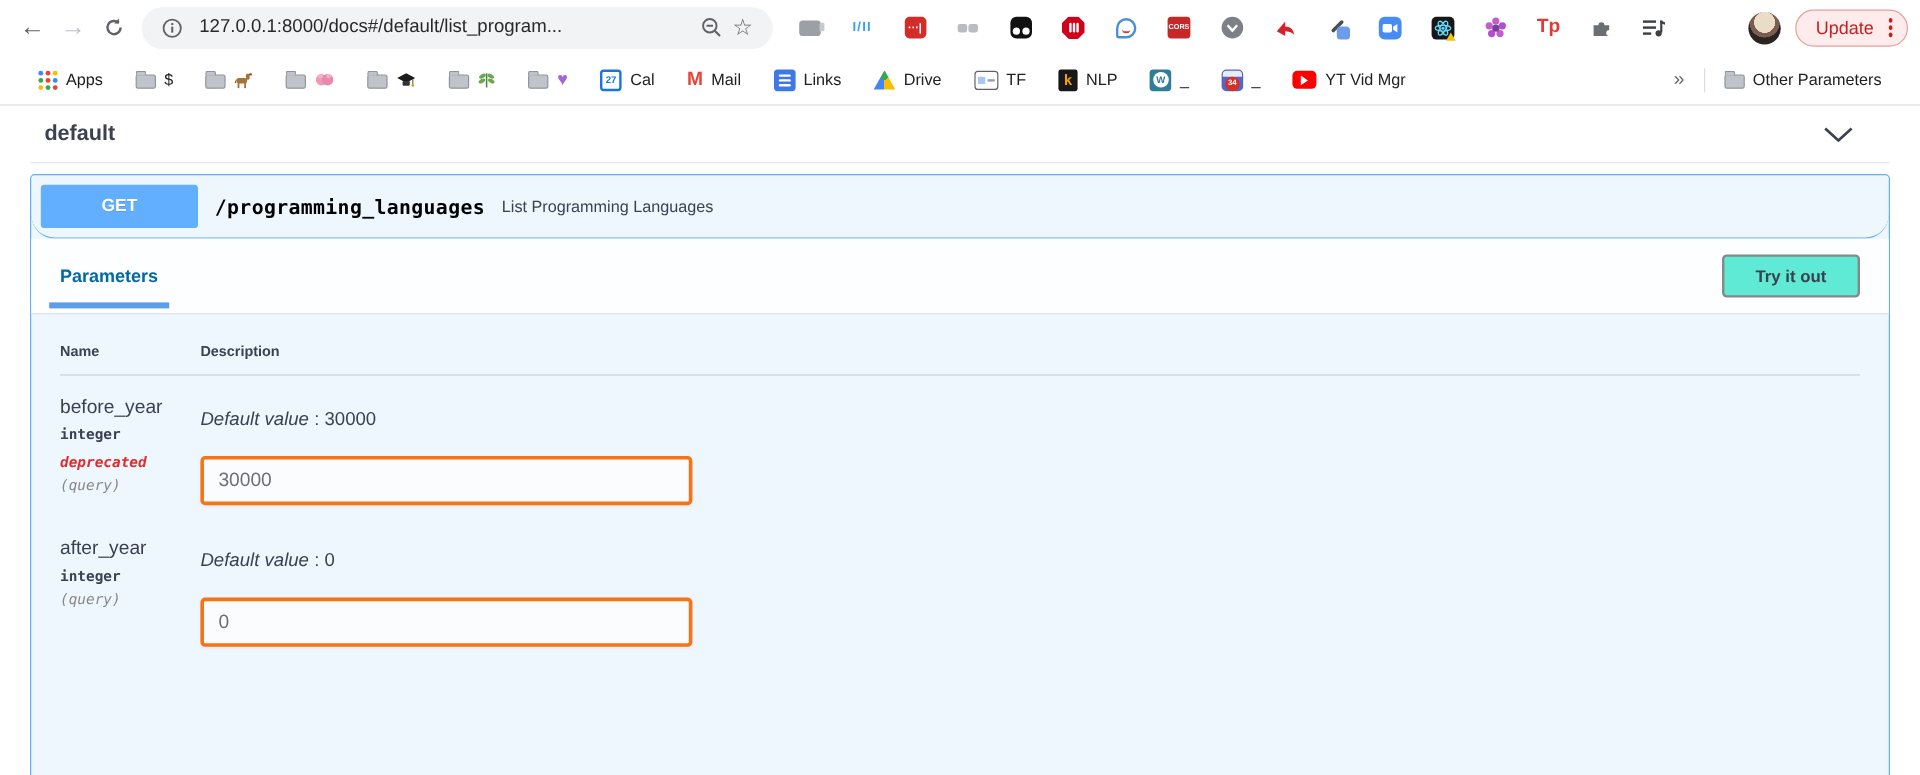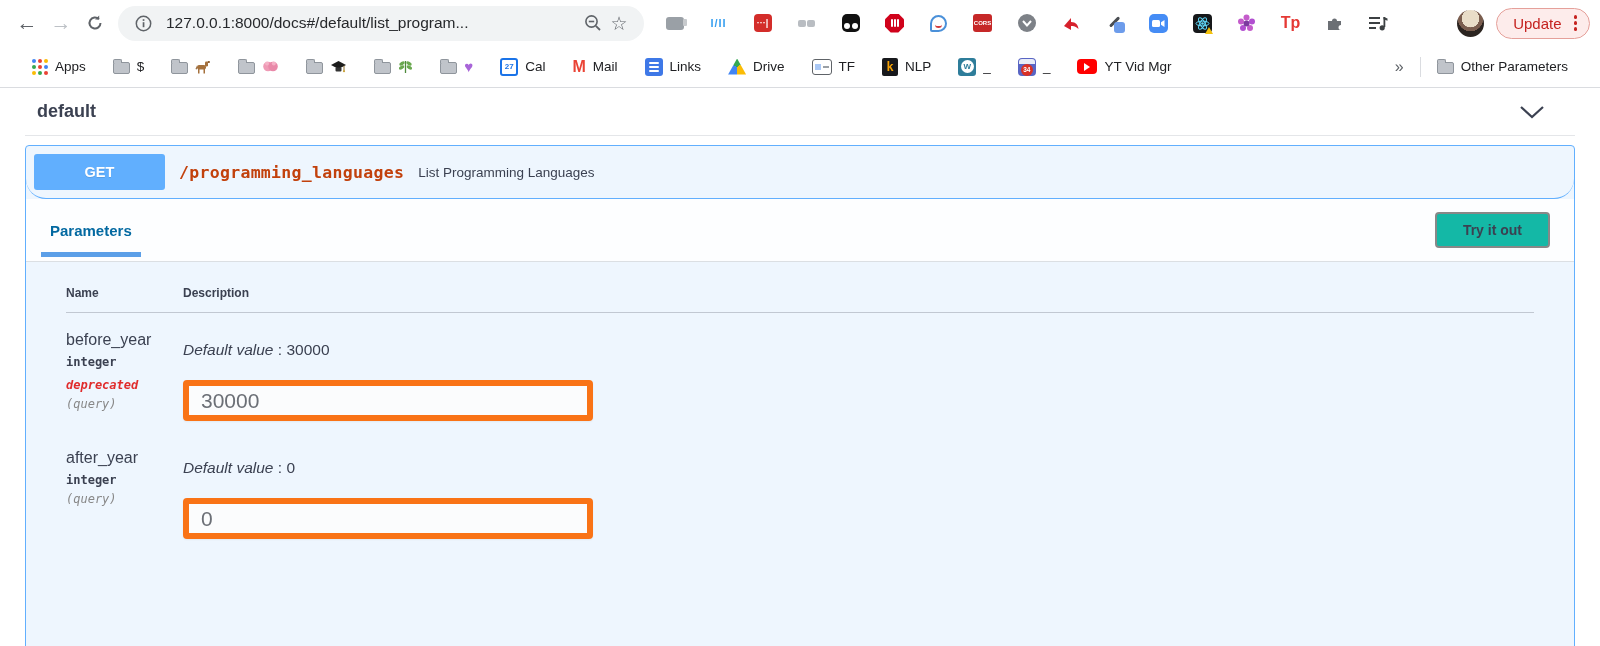--- a/index.html
+++ b/index.html
@@ -111,48 +111,48 @@
   .sec-header { margin:0 25px; padding:13px 12px; display:flex; align-items:center;
     justify-content:space-between; border-bottom:1px solid #e4e6e9; }
   .sec-title { font-size:18px; font-weight:bold; color:#3b4151; }
   .opblock { margin:9px 25px 0; border:1px solid #61affe; border-radius:4px; background:#eef6fe;
     height:600px; }
   .op-summary { display:flex; align-items:center; padding:8px; border-bottom:1px solid #61affe;border-radius:20px; }
   .method-badge { width:131px; height:36px; background:#61affe; border-radius:3px; color:#fff;
     font-weight:bold; font-size:14.5px; display:flex; align-items:center; justify-content:center;
     text-shadow:0 1px 0 rgba(0,0,0,.1); }
   .op-path { margin-left:14px; font-family:"DejaVu Sans Mono",monospace; font-weight:bold;
-    font-size:16.5px; color:#c2410c; letter-spacing:.3px; }
+    font-size:16.5px; color:#000000; letter-spacing:.3px; }
   .op-desc { margin-left:14px; font-size:13.5px; color:#3b4151; }
   .tab-header { height:63px; background:rgba(255,255,255,.85); border-bottom:1px solid #dbdfe3;
     display:flex; align-items:center; justify-content:space-between; padding:0 24px; }
   .tab-item { position:relative; height:100%; display:flex; align-items:center; font-weight:bold;
     font-size:15px; color:#0369a1; }
   .tab-item::after { content:""; position:absolute; left:-9px; right:-9px; bottom:4px; height:5px;
     background:#5b9fe8; }
-  .try-btn { border:2px solid #888; border-radius:4px; background:#14b8a6; color:#3b4151;
+  .try-btn { border:2px solid #888; border-radius:4px; background:#5eead4; color:#3b4151;
     font-weight:bold; font-size:14px; padding:8px 26px; font-family:inherit; }
-  .params { padding:24px 40px 0; }
+  .params { padding:24px 24px 0; }
   .t-head { display:flex; padding-bottom:12px; border-bottom:1px solid rgba(59,65,81,.25); }
   .t-head span { font-size:12px; font-weight:bold; color:#3b4151; }
   .col-name { width:117px; flex:none; }
   .p-row { display:flex; padding-top:18px; }
   .p-row + .p-row { padding-top:28px; }
   .p-name { font-size:16px; color:#3b4151; }
   .p-type { margin-top:6px; font-family:"DejaVu Sans Mono",monospace; font-size:12px;
     font-weight:bold; color:#3b4151; }
   .p-depr { margin-top:9px; font-family:"DejaVu Sans Mono",monospace; font-size:12px;
     font-weight:bold; font-style:italic; color:#e02b2b; }
   .p-in { margin-top:5px; font-family:"DejaVu Sans Mono",monospace; font-size:12px;
     font-style:italic; color:#888; }
   .col-desc { flex:1; padding-top:10px; }
   .dflt { font-size:15.5px; color:#3b4151; }
   .dflt .lab { font-style:italic; }
-  .p-input { display:block; margin-top:21px; width:410px; height:41px; border:6px solid #f97316;
-    border-radius:4px; background:#fbfcfd; padding:0 12px; font-size:21px; color:#6b6f76;
+  .p-input { display:block; margin-top:21px; width:410px; height:41px; border:3px solid #f97316;
+    border-radius:4px; background:#fbfcfd; padding:0 12px; font-size:16px; color:#6b6f76;
     font-family:inherit; box-shadow:0 1px 2px rgba(0,0,0,.05); }
   svg { display:block; }
 </style>
 </head>
 <body>
 
 <div class="toolbar">
   <div class="nav-btn">←</div>
   <div class="nav-btn disabled">→</div>
   <div class="nav-btn">

